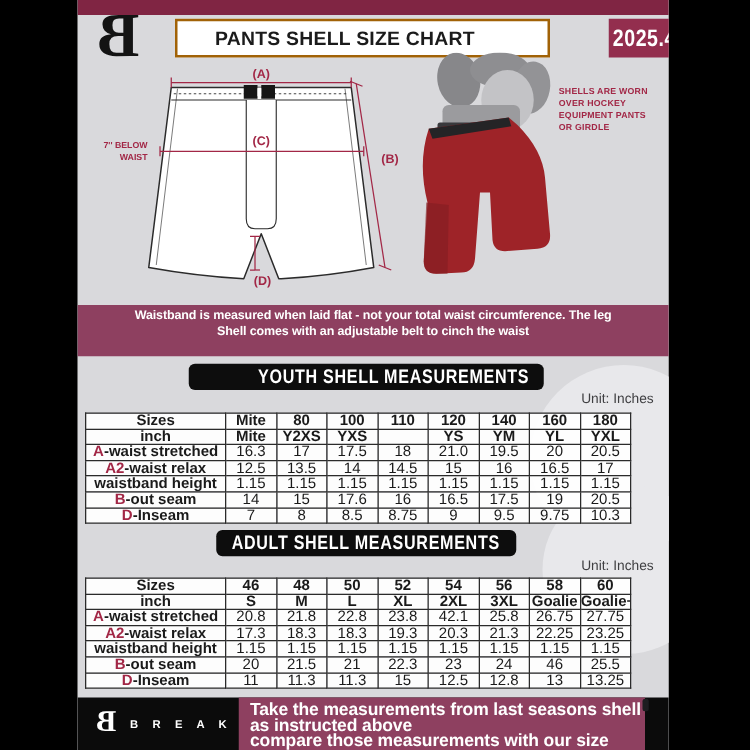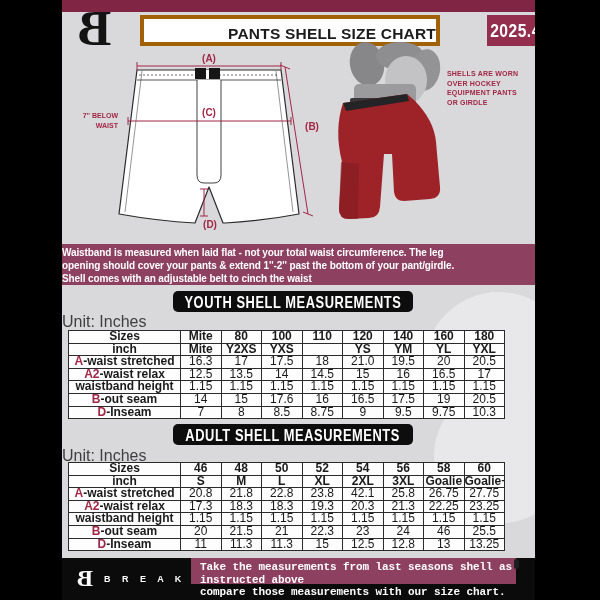--- a/index.html
+++ b/index.html
@@ -11,54 +11,54 @@
   }
   .page{
     position:absolute;left:62px;top:0;width:473px;height:600px;
     background:var(--page-background,#d9d9dc);overflow:hidden;
   }
   .topbar{position:absolute;left:0;top:0;width:473px;height:12px;background:var(--top-bar-maroon,#802543);}
   .logo{position:absolute;left:16px;top:6px;width:44px;height:46px;color:#131313;}
   .logo-glyph{display:inline-block;font-family:"Liberation Serif",serif;font-weight:700;font-size:50px;line-height:44px;transform:scaleX(-1);}
   .titlebar{
     position:absolute;left:78px;top:15px;width:300px;height:31px;background:#fff;
-    border:4px solid #a16207;box-sizing:border-box;
-    font-size:15.5px;font-weight:700;color:#1b1b1b;line-height:29px;padding-left:30px;letter-spacing:.2px;text-align:right;
+    border:2px solid #a16207;box-sizing:border-box;
+    font-size:15.5px;font-weight:700;color:#1b1b1b;line-height:29px;padding-left:30px;letter-spacing:.2px;
   }
   .datebox{
     position:absolute;left:379px;top:15px;width:94px;height:31px;
     background:var(--date-box-maroon,#932e4e);color:#fff;text-align:left;line-height:31px;margin-left:46px;
   }
   .cond{display:inline-block;transform:scale(.92,1.12);font-weight:700;}
   .datebox .cond{font-size:17px;letter-spacing:.5px;}
   .diagram{position:absolute;left:0;top:42px;width:473px;height:202px;}
   .dlabel{fill:var(--accent-maroon,#a22746);font:700 10px "Liberation Sans",sans-serif;}
   .dnote{fill:var(--accent-maroon,#a22746);font:700 7px "Liberation Sans",sans-serif;}
   .mline{stroke:var(--accent-maroon,#a22746);stroke-width:1;fill:none;}
   .photo-caption{
     position:absolute;left:385px;top:69px;width:86px;
     color:var(--accent-maroon,#a22746);font-size:7px;font-weight:700;line-height:9.5px;letter-spacing:.2px;
   }
   .band{
     position:absolute;left:0;top:244px;width:473px;height:41px;
-    background:var(--band-maroon,#8e4060);color:#fff;
+    background:var(--band-maroon,#8e4060);color:#fff;text-align:center;
     font-size:10px;font-weight:700;line-height:13px;padding-top:2px;box-sizing:border-box;letter-spacing:-.1px;
   }
   .wm{position:absolute;border-radius:50%;background:#e8e8eb;}
   .wm1{left:362px;top:292px;width:150px;height:150px;}
   .wm2{left:372px;top:388px;width:135px;height:135px;}
   .secbox{
     position:absolute;left:231px;transform:translateX(-50%);
     width:240px;height:21px;background:var(--header-black,#0d0d0d);border-radius:5px;
     color:#fff;text-align:center;line-height:21px;
   }
   .secbox .cond{font-size:14px;letter-spacing:.6px;}
-  .youth-box{top:291px;}
+  .youth-box{top:291px;padding-left:44px;}
   .adult-box{top:424px;}
-  .unit{position:absolute;left:0;width:461px;text-align:left;font-size:16px;color:#3f3f42;}
+  .unit{position:absolute;left:0;width:461px;text-align:right;font-size:11px;color:#3f3f42;}
   .unit-youth{top:313px;}
   .unit-adult{top:447px;}
   table.meas{
     position:absolute;left:6px;width:437px;border-collapse:collapse;table-layout:fixed;
     font-size:12px;color:#1a1a1a;
   }
   .youth-table{top:330px;}
   .adult-table{top:462px;}
   table.meas td{
     border:1px solid var(--table-line,#2b2b2b);height:11.6px;line-height:11.6px;
@@ -66,23 +66,23 @@
     overflow:hidden;white-space:nowrap;
   }
   table.meas td.lbl{font-weight:700;}
   table.meas tr.hdr td{font-weight:700;}
   .pfx{color:var(--accent-maroon,#a22746);font-weight:700;}
   .footer{position:absolute;left:0;top:558px;width:473px;height:42px;background:#0b0b0b;}
   .flogo{position:absolute;left:15px;top:7px;color:#fff;}
   .flogo .logo-glyph{font-size:24px;line-height:26px;}
   .brand{position:absolute;left:42px;top:16px;color:#fff;font-size:9px;font-weight:700;letter-spacing:4.5px;}
   .fnote{
-    position:absolute;left:129px;top:0;width:325px;height:26px;box-sizing:border-box;
+    position:absolute;left:129px;top:0;width:325px;height:42px;box-sizing:border-box;
     background:var(--band-maroon,#8e4060);color:#fff;
-    font-size:11px;font-weight:700;line-height:12.5px;padding:3px 0 0 9px;letter-spacing:-.1px;font-family:Liberation Mono, monospace;
+    font-size:14px;font-weight:700;line-height:12.5px;padding:3px 0 0 9px;letter-spacing:-.1px;
   }
   .pin{position:absolute;left:452px;top:1px;width:5px;height:10px;background:#1d1d20;border-radius:2px;}
 </style>
 </head>
 <body>
 
 <div class="page">
 
   <div class="topbar"></div>
 
@@ -150,21 +150,20 @@
 
   <div class="photo-caption">
     <div>SHELLS ARE WORN</div>
     <div>OVER HOCKEY</div>
     <div>EQUIPMENT PANTS</div>
     <div>OR GIRDLE</div>
   </div>
 
   <div class="band">
     <div>Waistband is measured when laid flat - not your total waist circumference. The leg</div>
-    <div>opening should cover your pants &amp; extend 1''-2'' past the bottom of your pant/girdle.</div>
     <div>Shell comes with an adjustable belt to cinch the waist</div>
   </div>
 
   <div class="wm wm1"></div>
   <div class="wm wm2"></div>
 
   <div class="secbox youth-box">
     <span class="cond">YOUTH SHELL MEASUREMENTS</span>
   </div>
   <div class="unit unit-youth">Unit: Inches</div>

